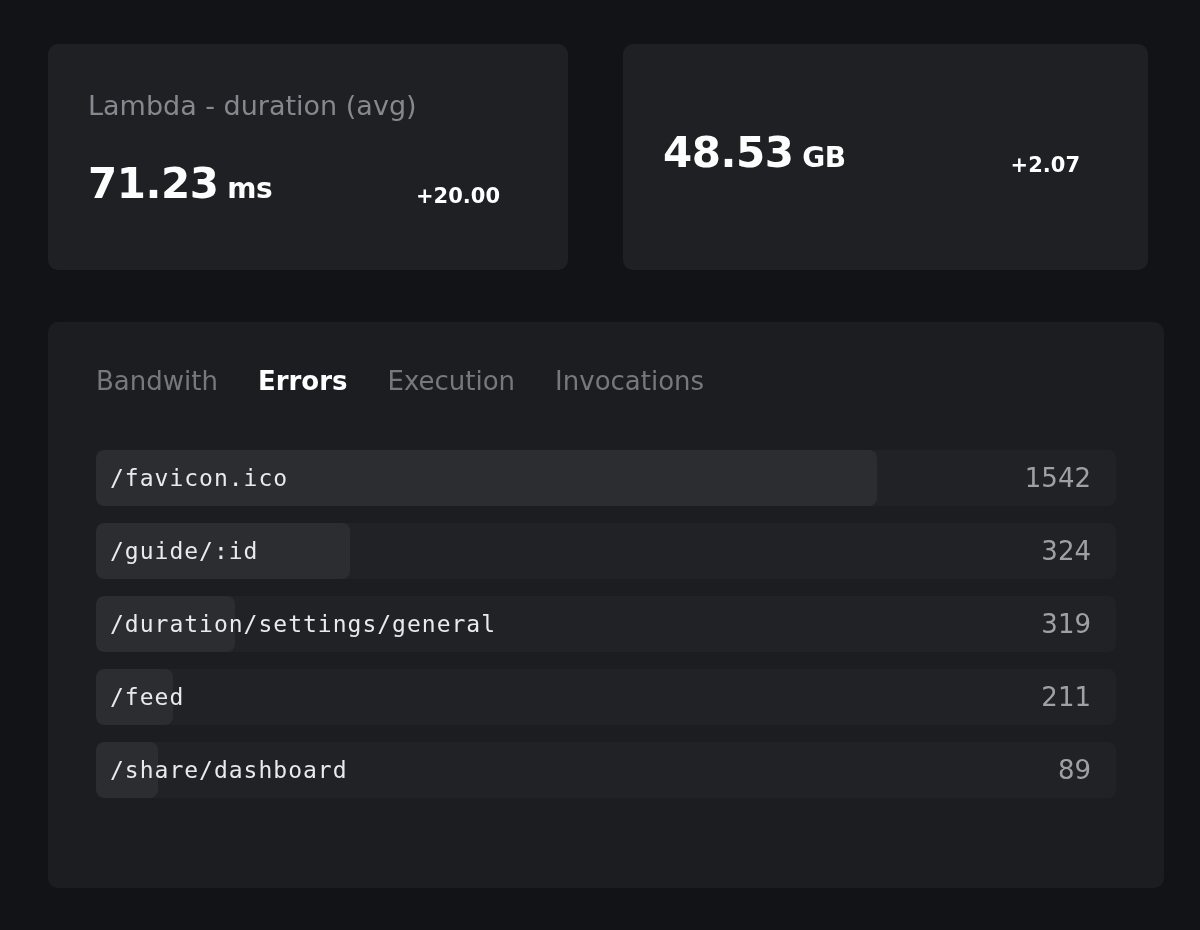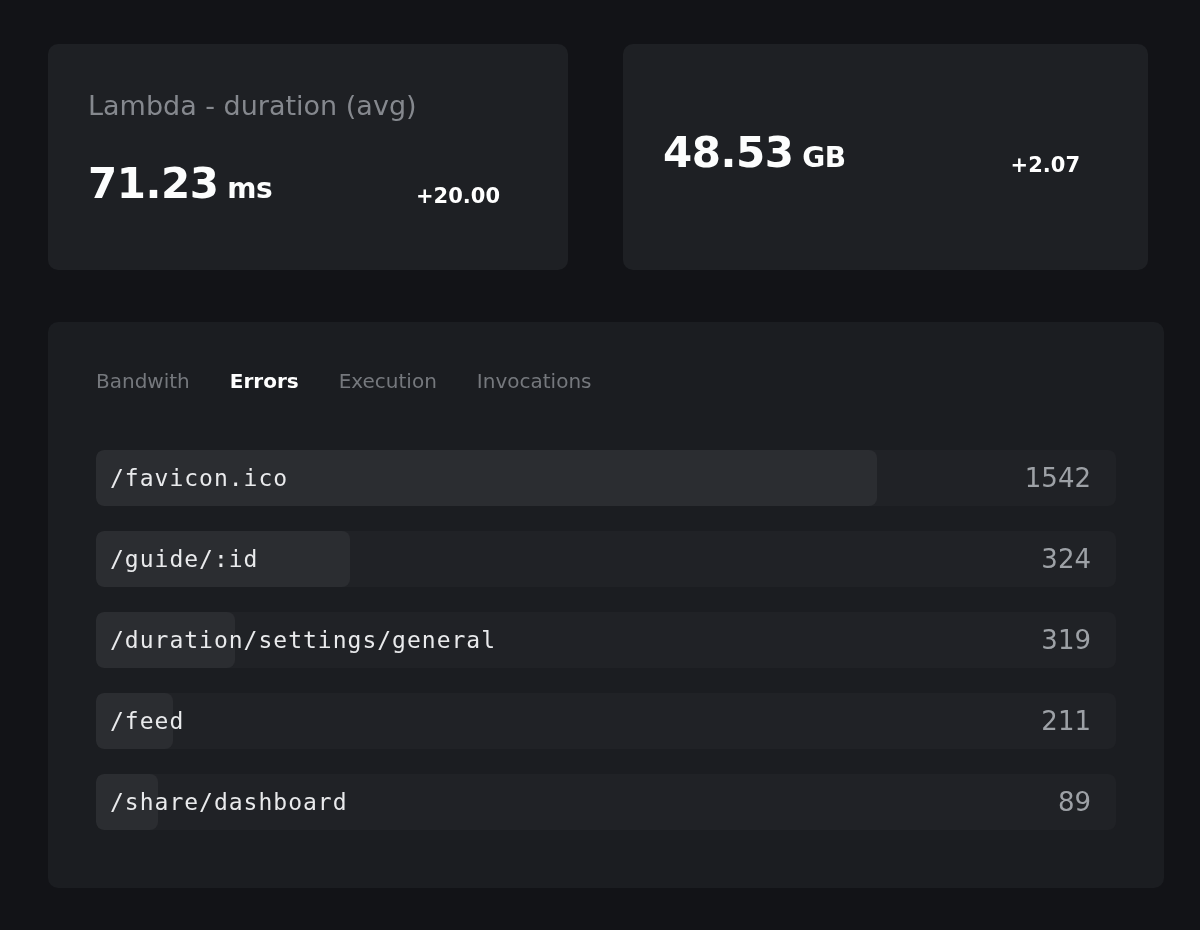--- a/index.html
+++ b/index.html
@@ -54,29 +54,29 @@
   
   .panel {
     margin-top: 52px;
     background: #1b1d21;
     border-radius: 10px;
     height: 566px;
     padding: 43px 48px 0 48px;
   }
   .tabs { display: flex; gap: 40px; margin-bottom: 53px; }
   .tab {
-    font-size: 20px;
+    font-size: 26px;
     color: #75787d;
     font-weight: 500;
     cursor: pointer;
     line-height: 32px;
   }
   .tab.active { color: #ffffff; font-weight: 700; }
 
-  .rows { display: flex; flex-direction: column; gap: 25px; }
+  .rows { display: flex; flex-direction: column; gap: 17px; }
   .row {
     position: relative;
     height: 56px;
     background: #202226;
     border-radius: 8px;
     display: flex;
     align-items: center;
     overflow: hidden;
   }
   .row-fill {

